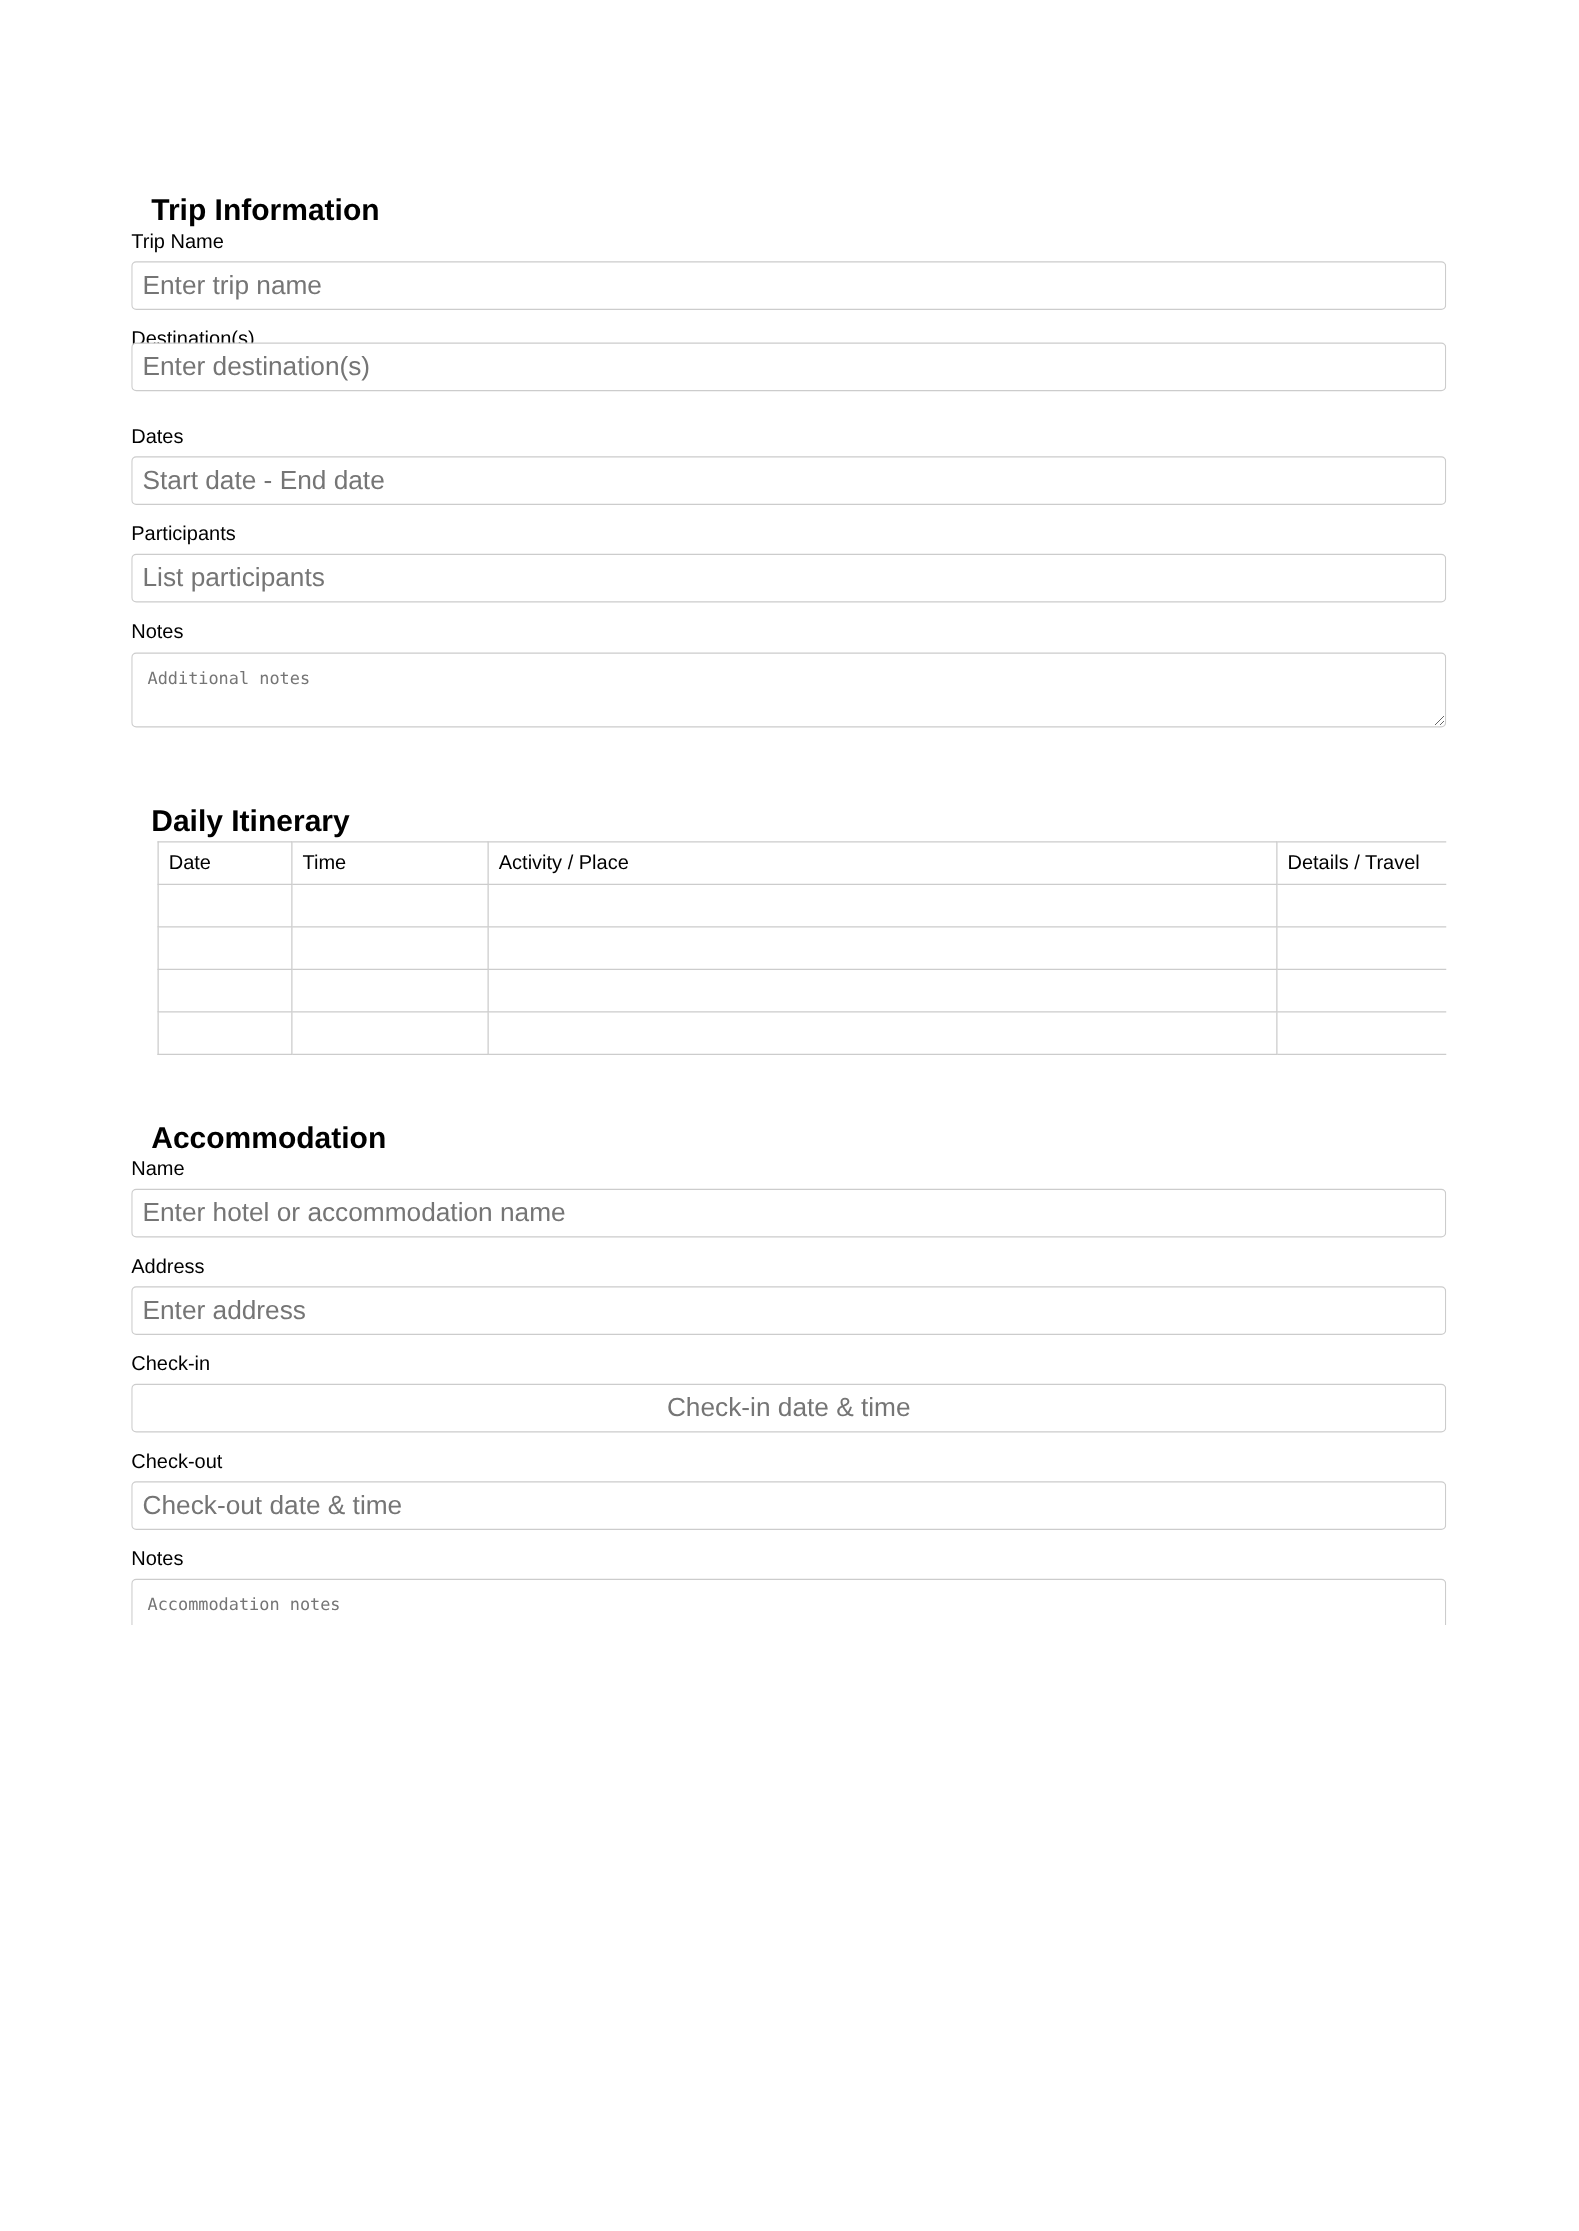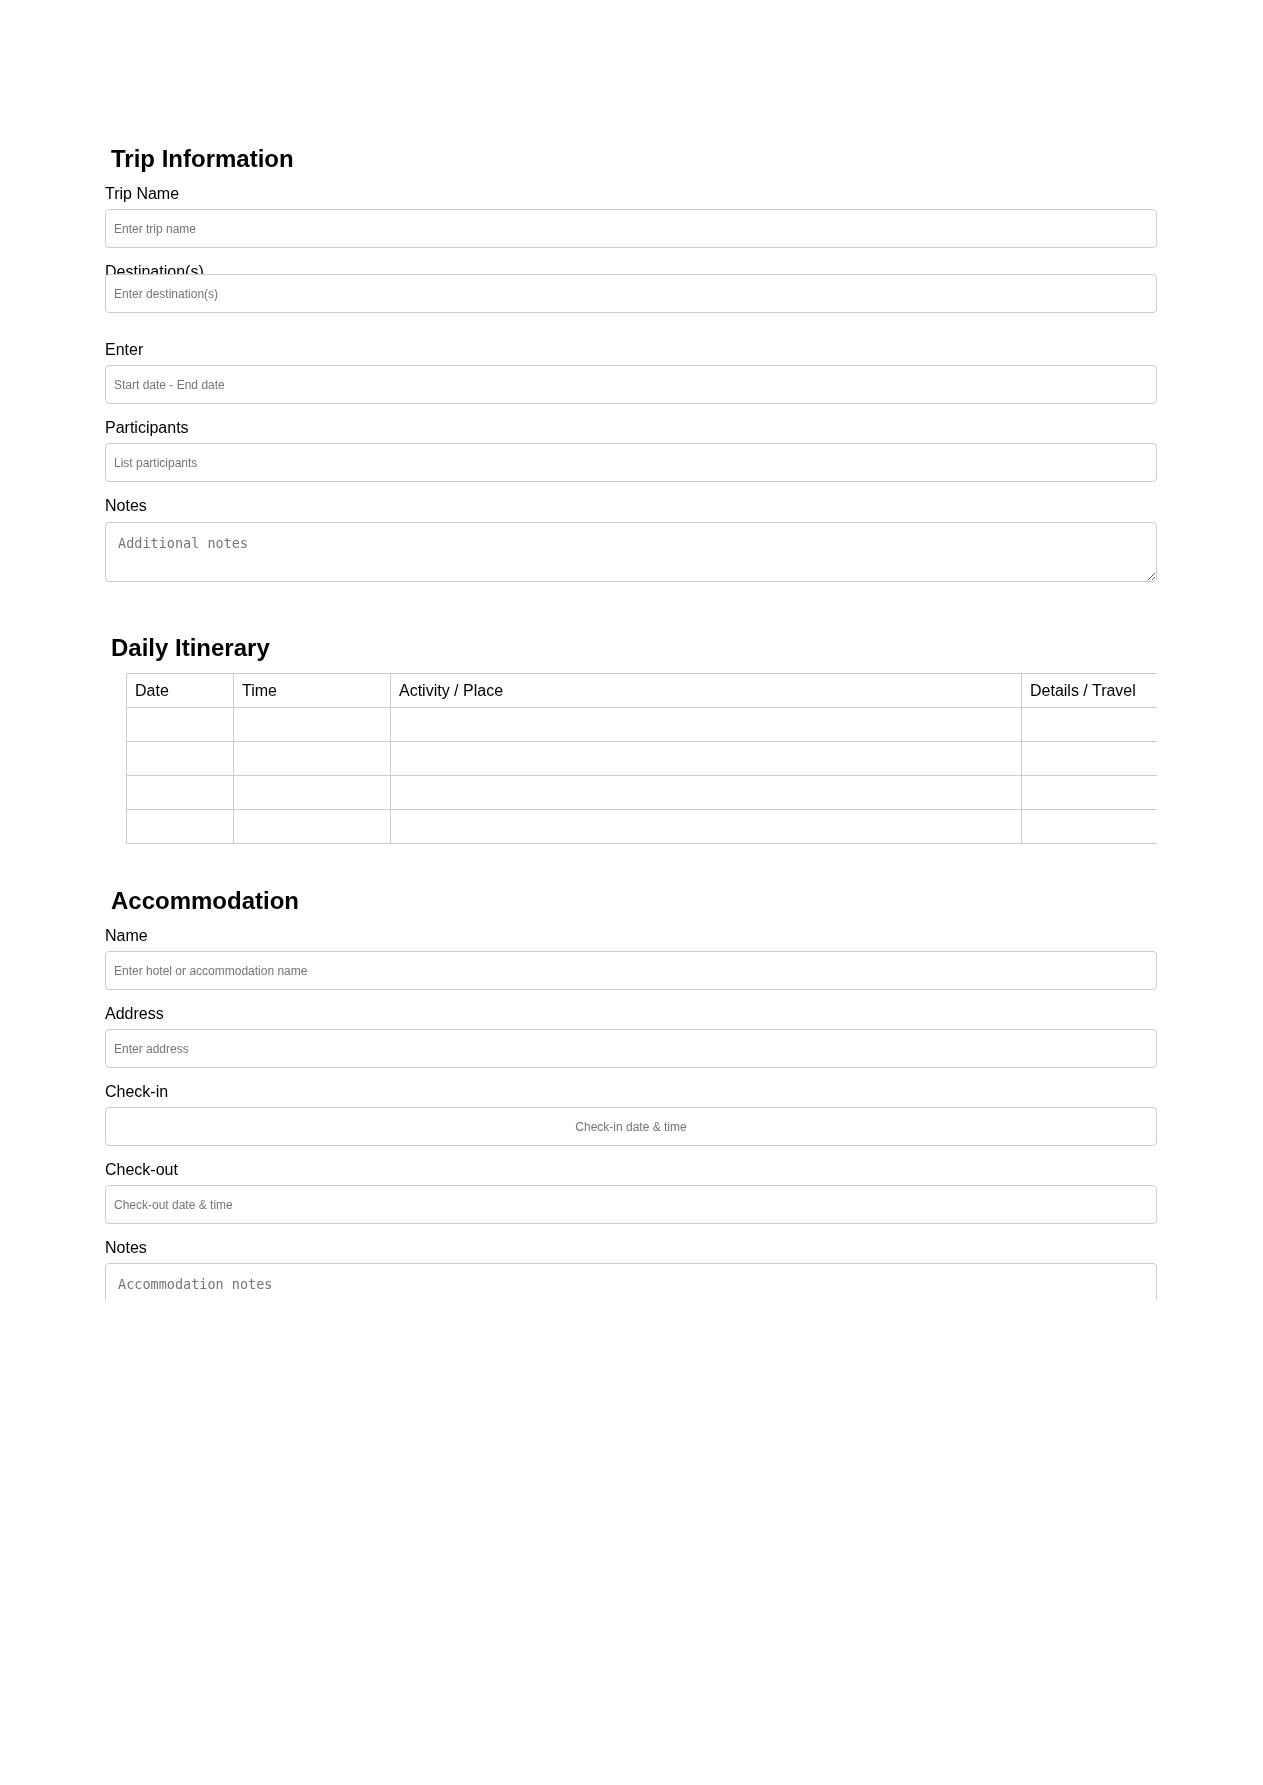--- a/index.html
+++ b/index.html
@@ -1,23 +1,23 @@
 <!DOCTYPE html>
 <html><head>
 <meta charset="utf-8">
 <style>
   html, body { margin: 0; padding: 0; background: #ffffff; }
   body { width: 1263px; height: 1785px; position: relative; overflow: hidden;
          font-family: "Liberation Sans", sans-serif; color: #000; }
   .page { position: absolute; left: 105px; top: 0; width: 1052px; height: 1300px; overflow: hidden; }
   h1 { position: absolute; top: 82px; left: 1px; margin: 0; font-size: 32px; font-weight: bold; line-height: 40px; }
-  h2 { position: absolute; left: 0; margin: 6px; font-size: 24px; font-weight: bold; line-height: 30px; text-align: center; }
+  h2 { position: absolute; left: 0; margin: 16px; font-size: 24px; font-weight: bold; line-height: 30px; text-align: center; }
   .label { position: absolute; left: 0; font-size: 16px; line-height: 20px; }
   .input { position: absolute; left: 0; width: 1052px; height: 39px; box-sizing: border-box;
-           border: 1px solid #cccccc; border-radius: 4px; padding: 0 8px; font-size: 12px;
+           border: 1px solid #cccccc; border-radius: 4px; padding: 0 8px; font-size: 21px;
            font-family: "Liberation Sans", sans-serif; color: #000; background: #fff; outline: none; }
   .input::placeholder { color: #757575; }
   .textarea { position: absolute; left: 0; width: 1052px; box-sizing: border-box;
               border: 1px solid #cccccc; border-radius: 4px; padding: 12px; font-size: 13.5px;
               font-family: "DejaVu Sans Mono", "Liberation Mono", monospace; resize: vertical; outline: none; }
   .textarea::placeholder { color: #757575; }
   table { position: absolute; left: 0; top: 673px; width: 1052px; border-collapse: collapse; margin-left: 21px; }
   th, td { border: 1px solid #cccccc; height: 34px; box-sizing: border-box; padding: 0 8px;
            text-align: left; font-weight: normal; font-size: 16px; }
 </style>
@@ -27,21 +27,21 @@
 <div class="page">
 
   <h2 style="top:138px">Trip Information</h2>
 
   <label class="label" style="top:184px">Trip Name</label>
   <input class="input" style="top: 209px;" placeholder="Enter trip name">
 
   <label class="label" style="top:262px">Destination(s)</label>
   <input class="input" style="top: 274px;" placeholder="Enter destination(s)">
 
-  <label class="label" style="top:340px">Enter</label>
+  <label class="label" style="top:340px">Dates</label>
   <input class="input" style="top: 365px;" placeholder="Start date - End date">
 
   <label class="label" style="top:418px">Participants</label>
   <input class="input" style="top: 443px;" placeholder="List participants">
 
   <label class="label" style="top:496px">Notes</label>
   <textarea class="textarea" style="top: 522px; height: 60px;" placeholder="Additional notes"></textarea>
 
   <h2 style="top:627px">Daily Itinerary</h2>
 

